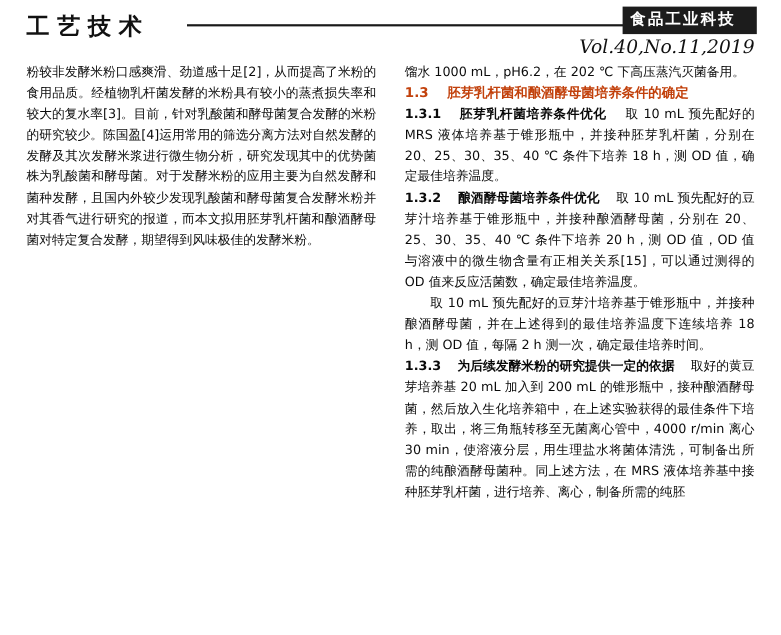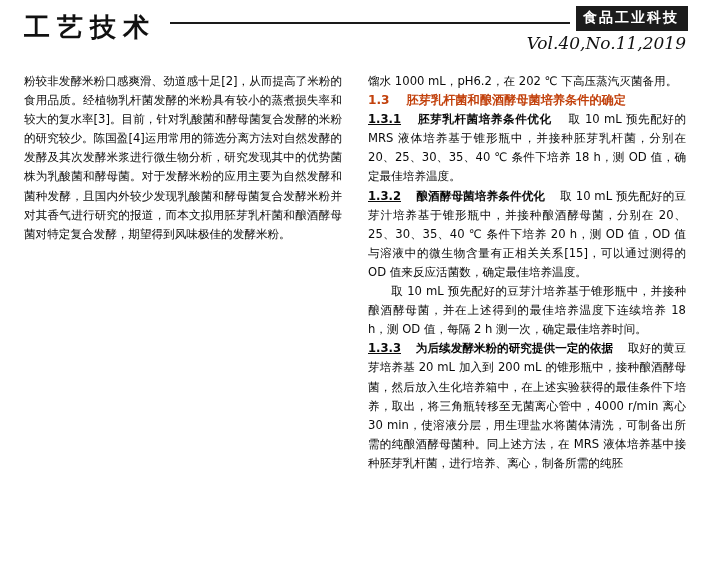--- a/index.html
+++ b/index.html
@@ -26,21 +26,21 @@
     position: relative;
     height: 44px;
     margin: 6px 22px 0 22px;
   }
   .journal-title {
     position: absolute;
     left: 2px;
     top: 4px;
     font-family: Liberation Sans, sans-serif;
     font-weight: bold;
-    font-size: 26px;
+    font-size: 21px;
     letter-spacing: 7px;
     color: #111;
     white-space: nowrap;
   }
   .header-rule {
     position: absolute;
     left: 148px;
     right: 118px;
     top: 16px;
     border-top: 2px solid #1a1a1a;
@@ -48,21 +48,21 @@
   .masthead {
     position: absolute;
     right: 0;
     top: 0;
     background: #1c1c1c;
     color: #ffffff;
     font-family: "DejaVu Serif", serif;
     font-weight: bold;
     font-size: 14px;
     letter-spacing: 2px;
-    padding: 3px 9px 4px 7px;
+    padding: 3px 19px 4px 7px;
     white-space: nowrap;
   }
   .issue-line {
     position: absolute;
     right: 2px;
     top: 27px;
     font-family: "DejaVu Serif", serif;
     font-style: italic;
     font-size: 17px;
     color: #111;
@@ -70,21 +70,20 @@
   }
   
   .columns {
     position: absolute;
     top: 50px;
     left: 24px;
     right: 24px;
     bottom: 6px;
     display: flex;
     gap: 26px;
-    margin-top: 16px;
   }
   .col {
     width: 318px;
     flex: 0 0 318px;
   }
   p.body-text {
     margin: 0;
     font-family: "DejaVu Sans", sans-serif;
     font-size: 11.6px;
     line-height: 19.1px;
@@ -110,21 +109,20 @@
   .subsec {
     margin: 0;
     font-family: "DejaVu Sans", sans-serif;
     font-size: 11.6px;
     line-height: 19.1px;
     text-align: justify;
     color: #0a0a0a;
   }
   .subsec .num {
     font-weight: bold;
-    text-decoration: underline;
   }
 </style>
 </head>
 <body>
 
 <div class="page">
 
   <div class="header">
     <div class="journal-title">工艺技术</div>
     <div class="header-rule"></div>

